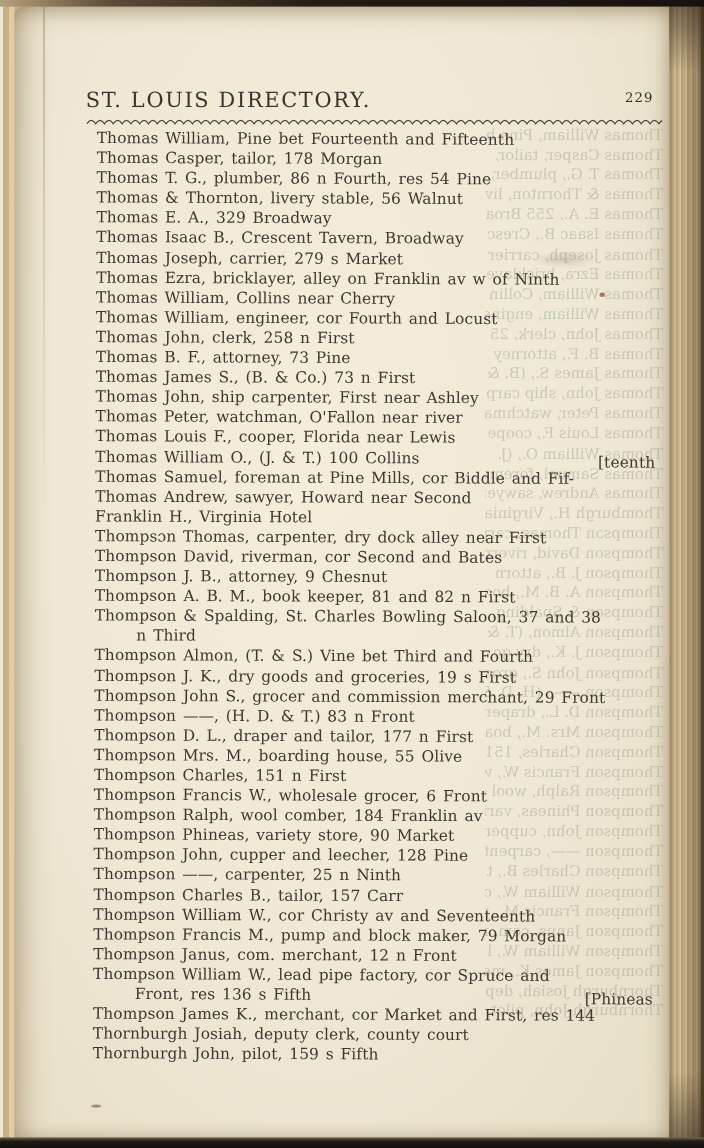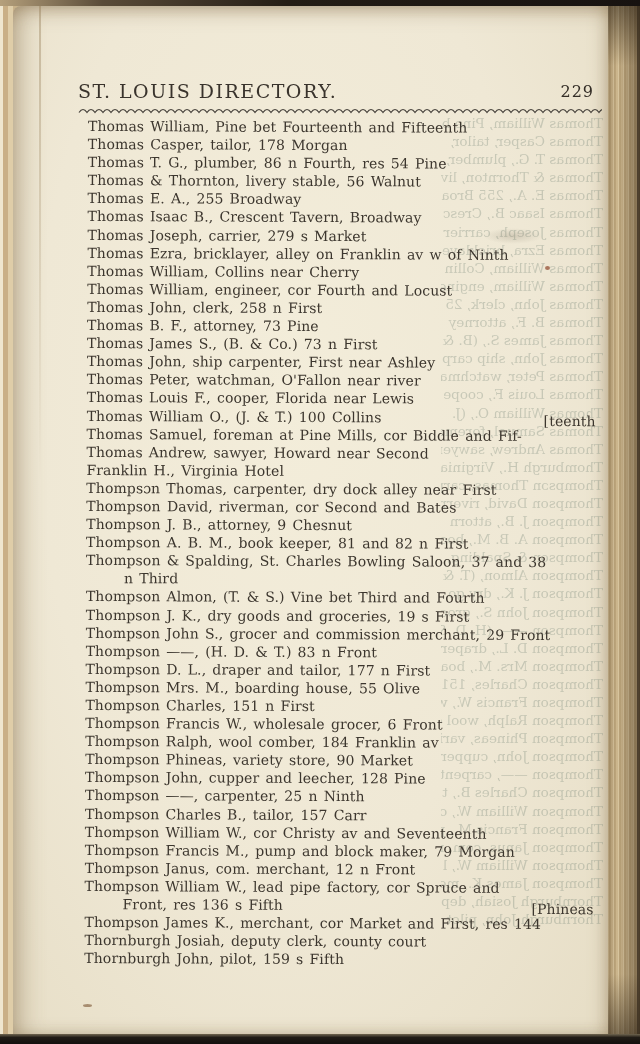--- a/index.html
+++ b/index.html
@@ -29,21 +29,21 @@
       inset 22px 0 26px -16px rgba(125,98,60,.45),
       inset 0 16px 20px -13px rgba(125,98,60,.5),
       inset -12px 0 18px -10px rgba(125,98,60,.4),
       inset 0 -10px 16px -10px rgba(125,98,60,.25);}
   .crease{position:absolute;left:26px;top:0;width:2px;height:560px;
     background:linear-gradient(rgba(140,115,75,.38),rgba(140,115,75,0) 85%);}
 
   
   .header{position:absolute;left:65px;top:74px;width:522px;text-align:left;}
   .title{font-size:19px;letter-spacing:1.5px;color:#39332c;}
-  .pageno{position:absolute;right:6px;top:2px;font-size:16px;letter-spacing:1px;color:#332d26;}
+  .pageno{position:absolute;right:6px;top:2px;font-size:12px;letter-spacing:1px;color:#332d26;}
   .wave{position:absolute;left:65px;top:101px;}
 
   
   .entries{position:absolute;left:75px;top:111px;width:509px;color:#3c362e;
     font-size:14px;line-height:18.1px;letter-spacing:.1px;word-spacing:1.6px;
     transform:rotate(.25deg);transform-origin:left top;}
   .entry{position:relative;}
   .cont{padding-left:38px;}
   .catch{position:absolute;right:0;bottom:0;transform:translateY(3px);margin-top:29px;}
 
@@ -143,21 +143,21 @@
     <span>Thomas T. G., plumber, 86 n Fourth, res 54 Pine</span>
     
   </div>
 
   <div class="entry">
     <span>Thomas &amp; Thornton, livery stable, 56 Walnut</span>
     
   </div>
 
   <div class="entry">
-    <span>Thomas E. A., 255 Broadway</span>
+    <span>Thomas E. A., 329 Broadway</span>
     
   </div>
 
   <div class="entry">
     <span>Thomas Isaac B., Crescent Tavern, Broadway</span>
     
   </div>
 
   <div class="entry">
     <span>Thomas Joseph, carrier, 279 s Market</span>

